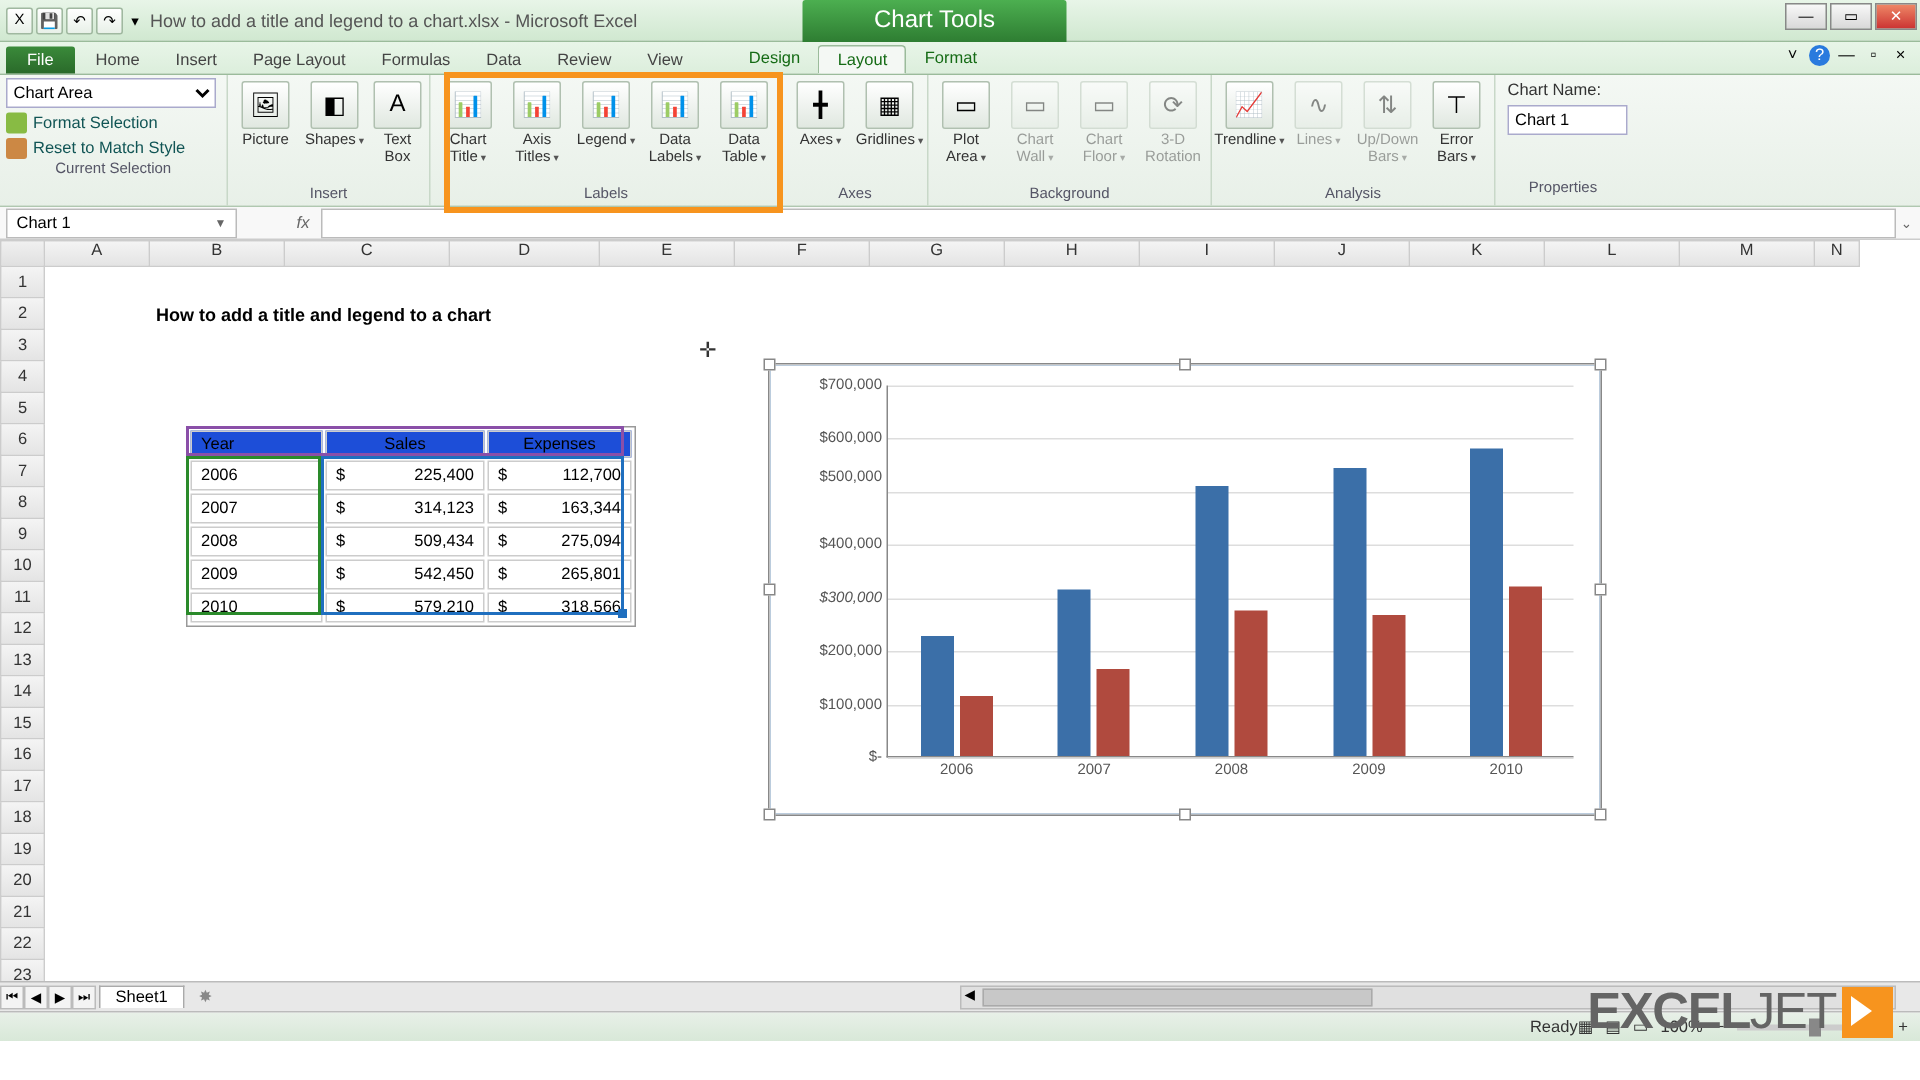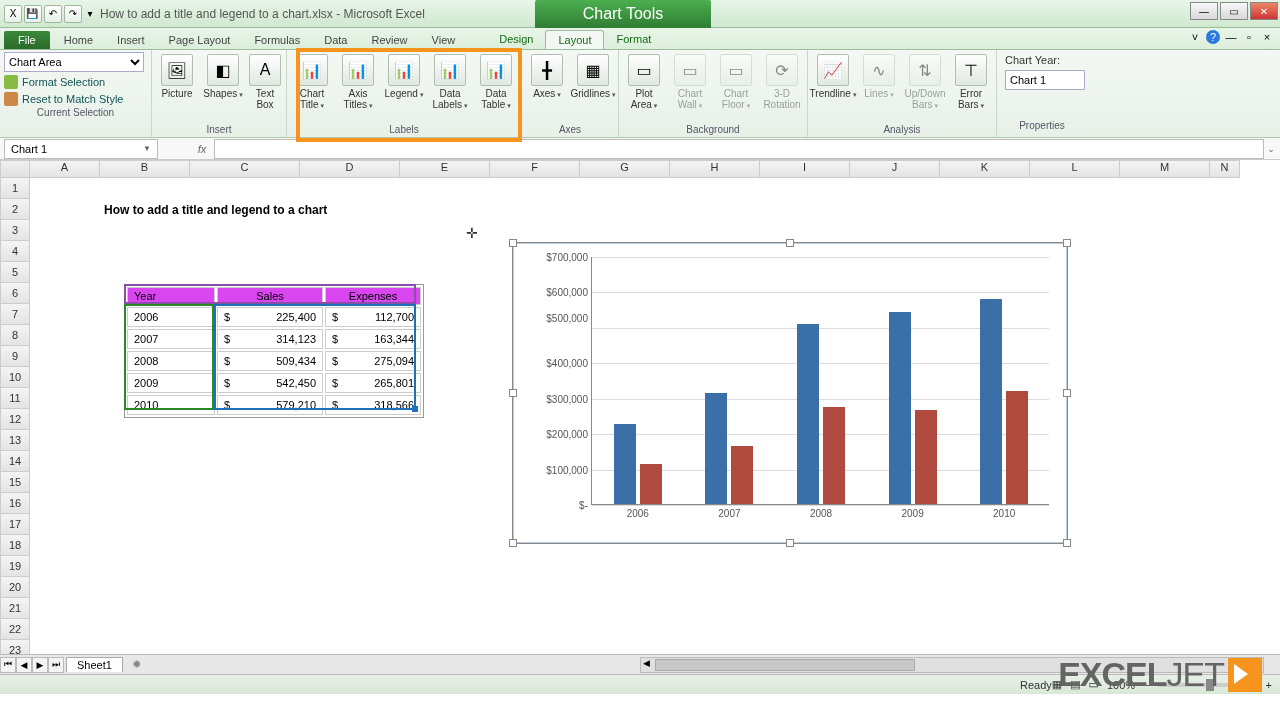--- a/index.html
+++ b/index.html
@@ -59,21 +59,21 @@
 .corner { width: 30px; height: 18px; background: linear-gradient(#f0f0f0,#e0e0e0); border: 1px solid #ccc; }
 .colhead { height: 18px; background: linear-gradient(#f4f4f4,#e4e4e4); border: 1px solid #ccc; border-left: none; text-align: center; font-size: 11px; color: #333; }
 .rowhead { width: 30px; height: 21px; background: linear-gradient(#f4f4f4,#e4e4e4); border: 1px solid #ccc; border-top: none; text-align: center; font-size: 11px; color: #333; line-height: 20px; }
 .cells { position: absolute; top: 18px; left: 30px; }
 .cell { position: absolute; border-right: 1px solid #e4e4e4; border-bottom: 1px solid #e4e4e4; font-size: 11px; padding: 2px 4px; display: flex; align-items: center; }
 .bold { font-weight: bold; }
 
 
 .dtable { position: absolute; border: 1px solid #999; }
 .dtable td { border: 1px solid #ccc; padding: 2px 6px; font-size: 11px; height: 20px; }
-.dtable th { border: 1px solid #ccc; padding: 2px 6px; font-size: 11px; background: #d946ef; font-weight: normal; height: 14px; text-align: center; }
+.dtable th { border: 1px solid #ccc; padding: 2px 6px; font-size: 11px; background: #1d4ed8; font-weight: normal; height: 14px; text-align: center; }
 .sel-handle { position: absolute; width: 6px; height: 6px; background: #1f6fbf; }
 
 
 .chartobj { position: absolute; border: 1px solid #888; background: #fff; box-shadow: 0 0 0 1px #bcd inset; }
 .chartobj .handle { position: absolute; width: 8px; height: 8px; background: #fff; border: 1px solid #888; }
 .plot { position: absolute; }
 .ytick { position: absolute; right: 100%; font-size: 10px; color: #555; white-space: nowrap; padding-right: 4px; transform: translateY(-50%); }
 .gridline { position: absolute; left: 0; right: 0; border-top: 1px solid #ddd; }
 .xtick { position: absolute; top: 100%; font-size: 10px; color: #555; transform: translateX(-50%); margin-top: 4px; }
 .bar { position: absolute; bottom: 0; }
@@ -257,21 +257,21 @@
         </div>
       <div class="bigbtn">
           <div class="ico">⊤</div>
           <div class="lbl dd">Error Bars</div>
         </div>
     </div>
     <div class="group-label">Analysis</div>
   </div>
 
   <div class="group propgroup" style="border-right:none">
-    <div class="plabel">Chart Year:</div>
+    <div class="plabel">Chart Name:</div>
     <input value="Chart 1" style="">
     <div style="flex:1"></div>
     <div class="group-label">Properties</div>
   </div>
 
   <div class="highlight-box" style="left:296px;top:-2px;width:226px;height:94px"></div>
 </div>
 
 <div class="fxrow">
   <div class="namebox">
@@ -376,21 +376,21 @@
 
   <div class="chartobj" style="left:512px;top:82px;width:556px;height:302px">
     <div class="plot" id="plot" style="left:78px;top:14px;width:458px;height:248px;border-left:1px solid #888;border-bottom:1px solid #888">
         <div class="gridline" style="top: 248px;"></div>
         <div class="ytick" style="top: 248px;">$-</div>
         <div class="gridline" style="top: 212.571px;"></div>
         <div class="ytick" style="top: 212.571px;">$100,000</div>
         <div class="gridline" style="top: 177.143px;"></div>
         <div class="ytick" style="top: 177.143px;">$200,000</div>
         <div class="gridline" style="top: 141.714px;"></div>
-        <div class="ytick" style="top: 141.714px;">$300,000</div>
+        <div class="ytick" style="top: 141.714px; font-style: italic;">$300,000</div>
         <div class="gridline" style="top: 106.286px;"></div>
         <div class="ytick" style="top: 106.286px;">$400,000</div>
         <div class="gridline" style="top: 70.8571px;"></div>
         <div class="ytick" style="top: 61px;">$500,000</div>
         <div class="gridline" style="top: 35.4286px;"></div>
         <div class="ytick" style="top: 35.4286px;">$600,000</div>
         <div class="gridline" style="top: 0px;"></div>
         <div class="ytick" style="top: 0px; margin-left: 23px;">$700,000</div>
         <div class="bar s0" style="left: 21.8px; width: 22px; height: 79.856px;"></div>
         <div class="bar s1" style="left: 47.8px; width: 22px; height: 39.928px;"></div>

